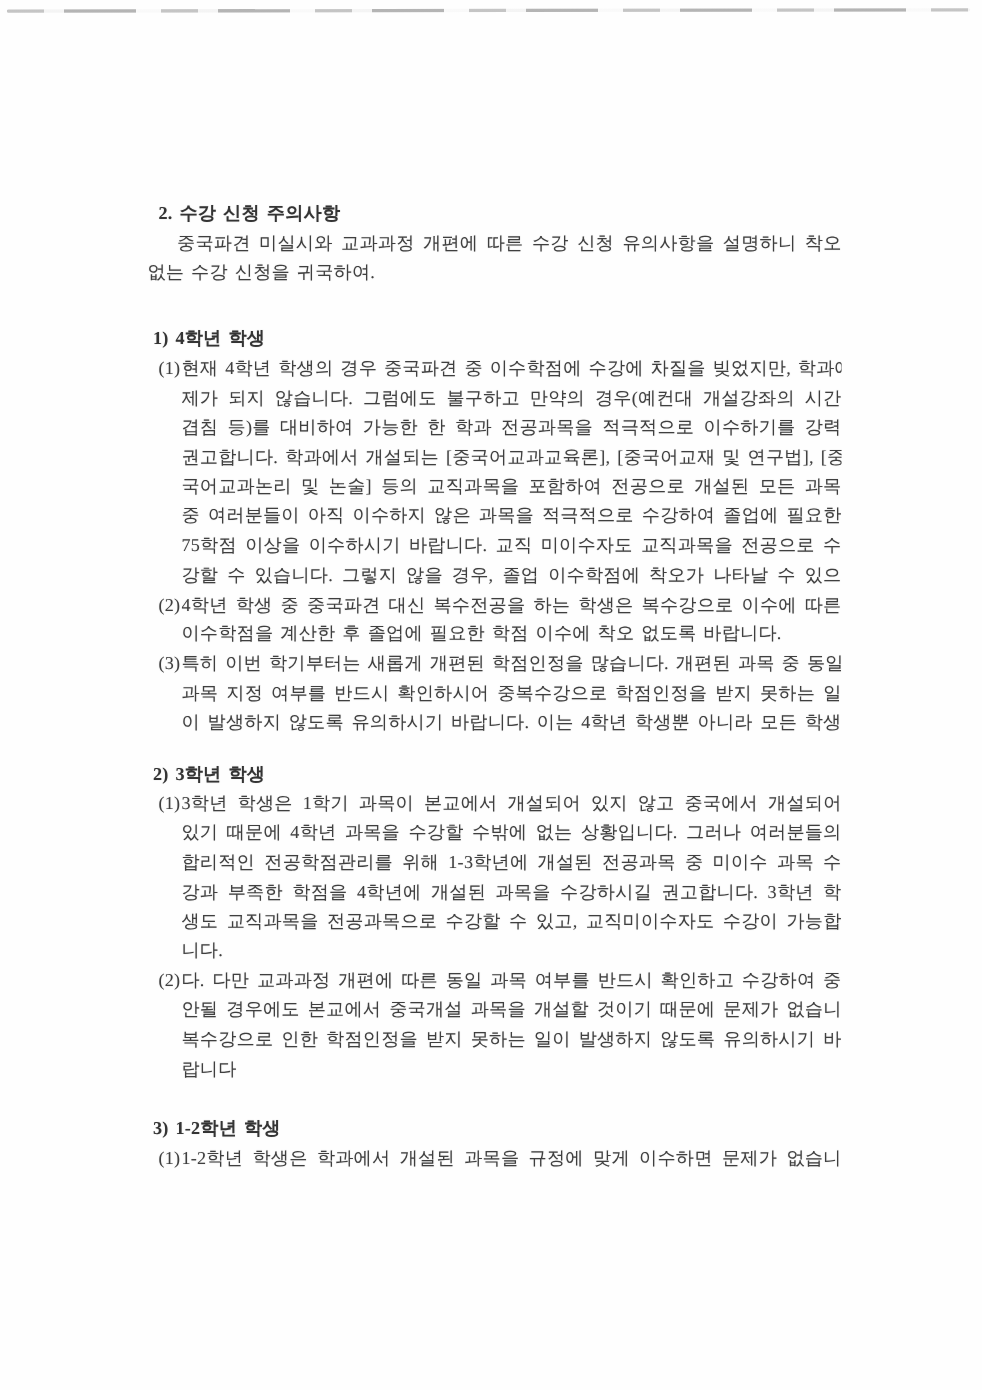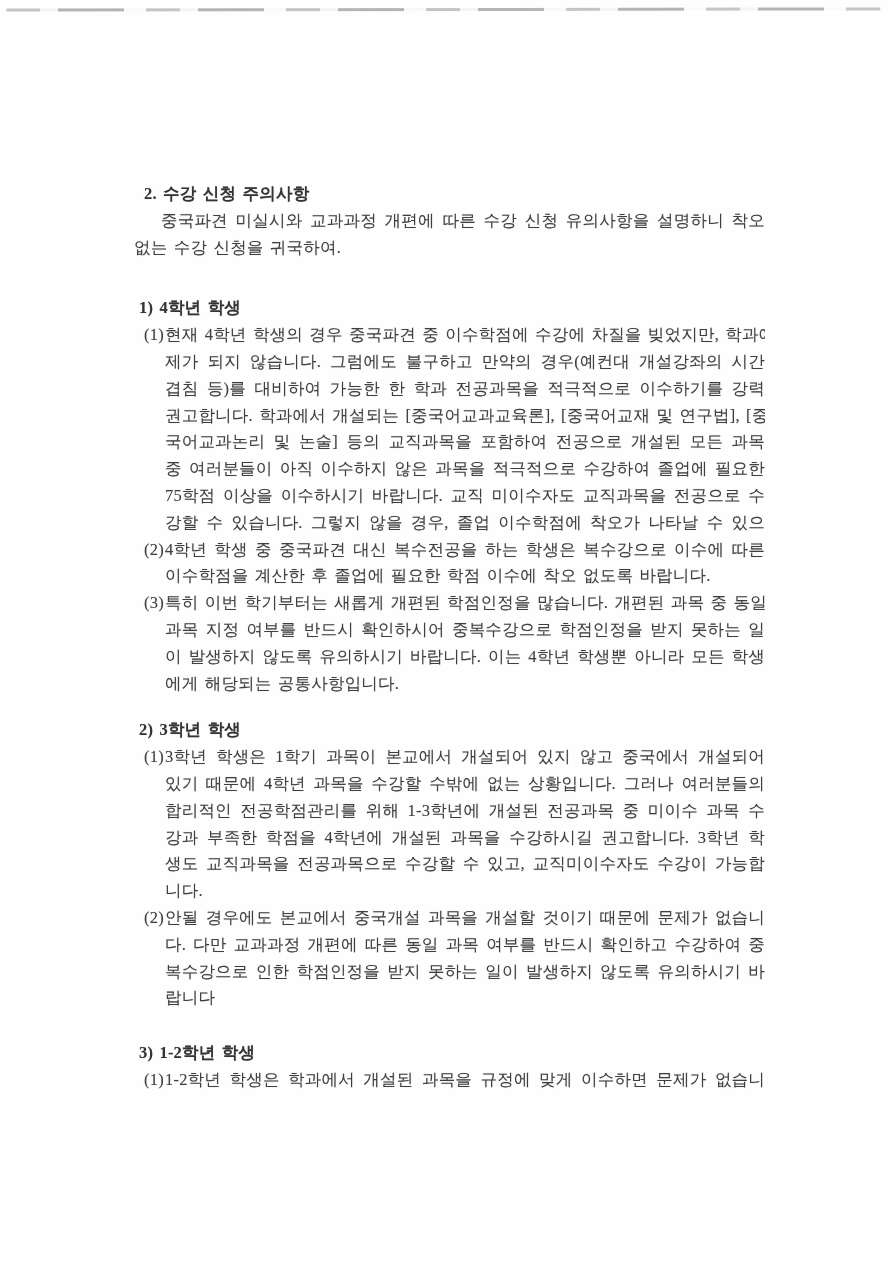--- a/index.html
+++ b/index.html
@@ -99,41 +99,40 @@
         <span class="marker">(2)</span>
         <div class="jline">4학년 학생 중 중국파견 대신 복수전공을 하는 학생은 복수강으로 이수에 따른</div>
         <div class="jline last">이수학점을 계산한 후 졸업에 필요한 학점 이수에 착오 없도록 바랍니다.</div>
       </div>
 
       <div class="item">
         <span class="marker">(3)</span>
         <div class="jline">특히 이번 학기부터는 새롭게 개편된 학점인정을 많습니다. 개편된 과목 중 동일</div>
         <div class="jline">과목 지정 여부를 반드시 확인하시어 중복수강으로 학점인정을 받지 못하는 일</div>
         <div class="jline">이 발생하지 않도록 유의하시기 바랍니다. 이는 4학년 학생뿐 아니라 모든 학생</div>
-        <div class="jline last">에게 해당되는 공통사항입니다.</div>
       </div>
     </div>
 
     <div class="section s2">
       <div class="section-heading">2) 3학년 학생</div>
 
       <div class="item">
         <span class="marker">(1)</span>
         <div class="jline">3학년 학생은 1학기 과목이 본교에서 개설되어 있지 않고 중국에서 개설되어</div>
         <div class="jline">있기 때문에 4학년 과목을 수강할 수밖에 없는 상황입니다. 그러나 여러분들의</div>
         <div class="jline">합리적인 전공학점관리를 위해 1-3학년에 개설된 전공과목 중 미이수 과목 수</div>
         <div class="jline">강과 부족한 학점을 4학년에 개설된 과목을 수강하시길 권고합니다. 3학년 학</div>
         <div class="jline">생도 교직과목을 전공과목으로 수강할 수 있고, 교직미이수자도 수강이 가능합</div>
         <div class="jline last">니다.</div>
       </div>
 
       <div class="item">
         <span class="marker">(2)</span>
+        <div class="jline">다. 다만 교과과정 개편에 따른 동일 과목 여부를 반드시 확인하고 수강하여 중</div>
         <div class="jline">안될 경우에도 본교에서 중국개설 과목을 개설할 것이기 때문에 문제가 없습니</div>
-        <div class="jline">다. 다만 교과과정 개편에 따른 동일 과목 여부를 반드시 확인하고 수강하여 중</div>
         <div class="jline">복수강으로 인한 학점인정을 받지 못하는 일이 발생하지 않도록 유의하시기 바</div>
         <div class="jline last">랍니다</div>
       </div>
     </div>
 
     <div class="section s3">
       <div class="section-heading">3) 1-2학년 학생</div>
 
       <div class="item">
         <span class="marker">(1)</span>

